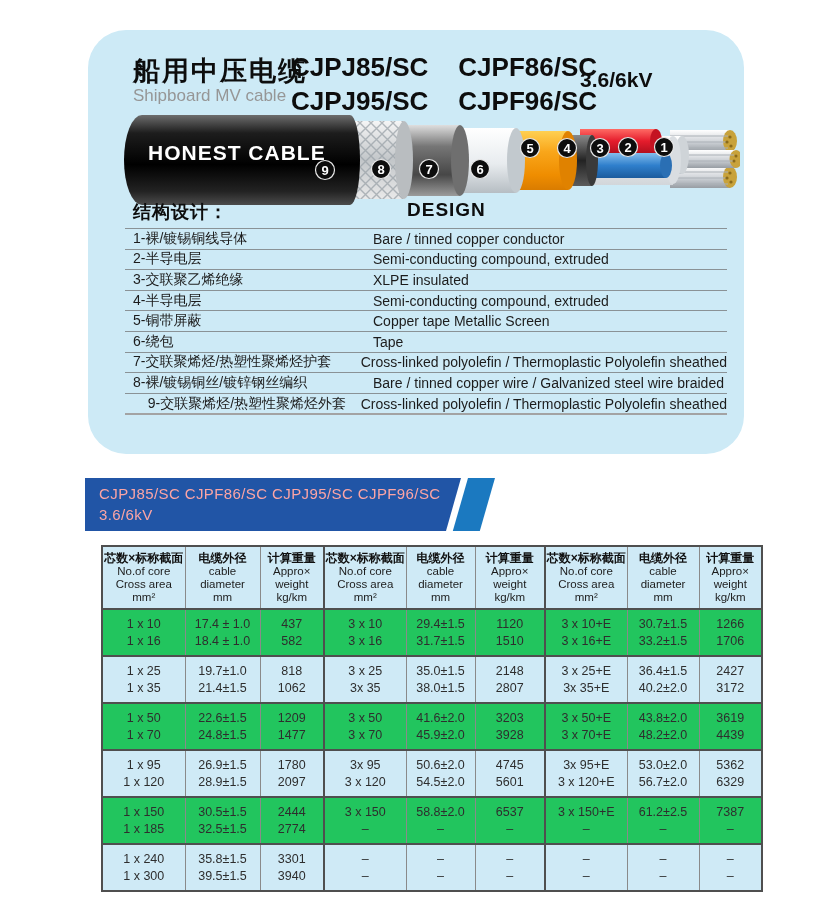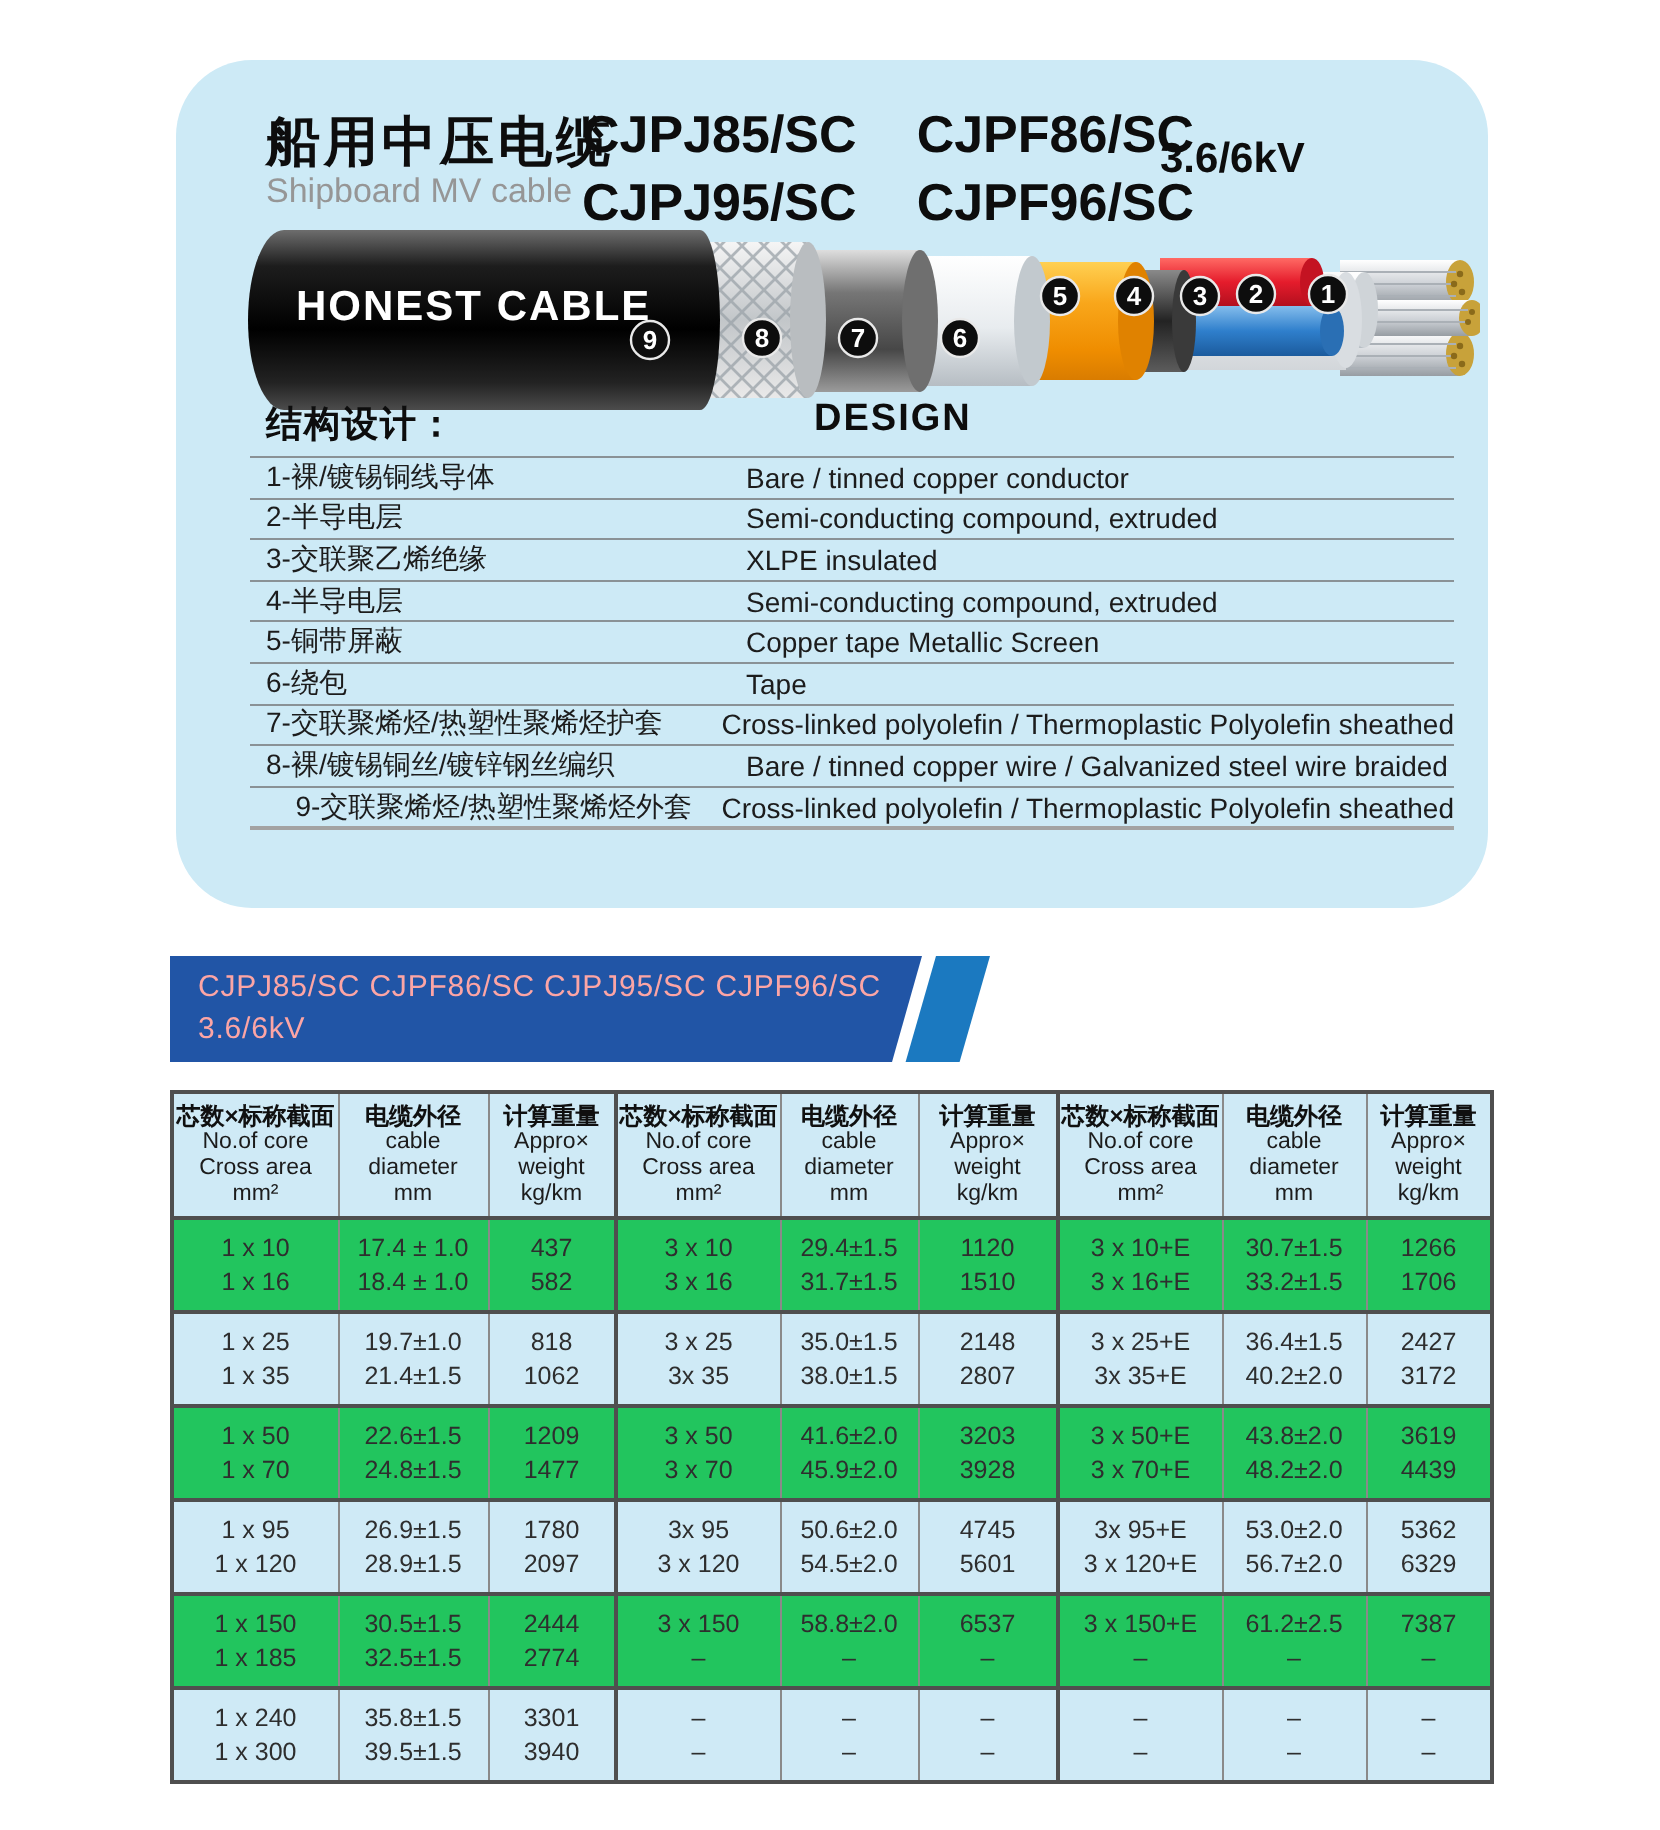--- a/index.html
+++ b/index.html
@@ -34,21 +34,21 @@
   .banner{position:absolute;left:85px;top:478px;width:376px;height:53px;background:#2155a6;
           clip-path:polygon(0 0,100% 0,calc(100% - 15px) 100%,0 100%);
           color:#fca5a5;box-sizing:border-box;padding:5px 0 0 14px;}
   .banner .bl{font-size:15px;line-height:21px;letter-spacing:.4px;white-space:nowrap;}
   .banner-accent{position:absolute;left:468px;top:478px;width:27px;height:53px;background:#1b79c0;
                  transform:skewX(-16deg);transform-origin:0 0;}
 
   
   .spec-table{position:absolute;left:85px;top:545px;width:660px;border-collapse:collapse;
               table-layout:fixed;font-size:12.5px;color:#2e2e2e;}
-  .spec-table,.spec-table tr{border:2px solid #4f4f4f;}
+  .spec-table,.spec-table tr{border:2px solid #4f4f4f;margin-left:16px;}
   .spec-table th,.spec-table td{border-left:1px solid #8a8a8a;padding:0;text-align:center;
                                 vertical-align:middle;font-weight:normal;}
   .spec-table th.grp,.spec-table td.grp{border-left:2px solid #4f4f4f;}
   .spec-table thead tr{height:63px;background:#cfeaf6;border-bottom:2px solid #4f4f4f;}
   .spec-table thead .h-zh{font-size:12px;font-weight:bold;color:#101010;line-height:14px;}
   .spec-table thead .h-en{font-size:11.5px;line-height:13px;color:#1c1c1c;}
   .spec-table tbody tr{height:47px;background:#22c55e;}
   .spec-table tbody tr.alt{background:#cfeaf6;}
   .spec-table tbody td div{line-height:17px;white-space:nowrap;}
 </style>

